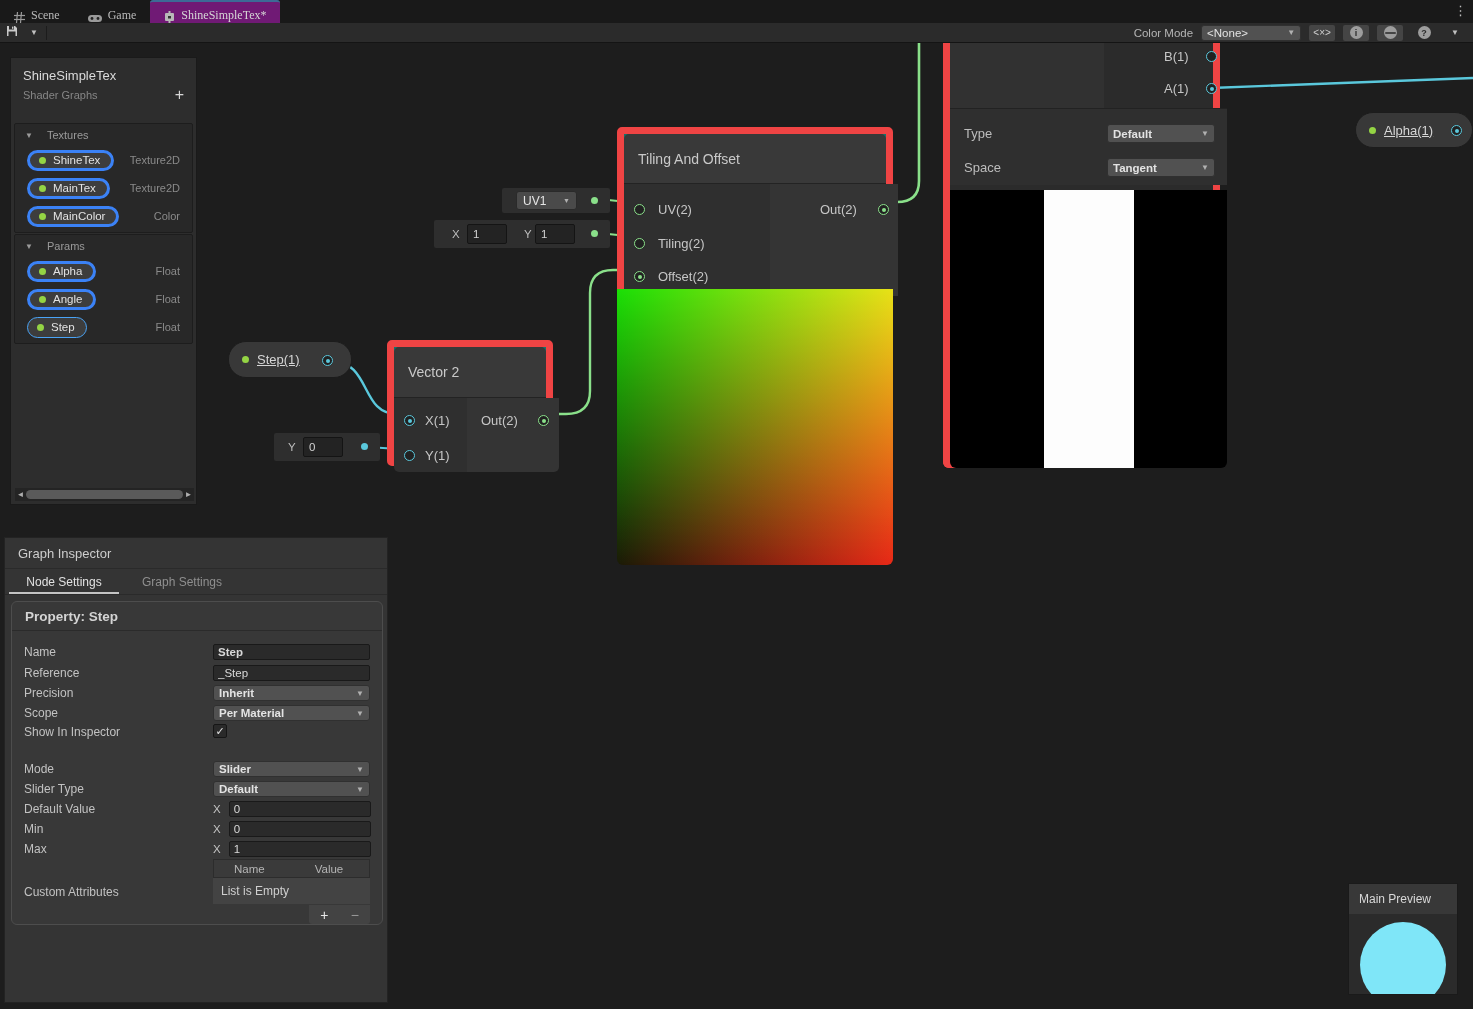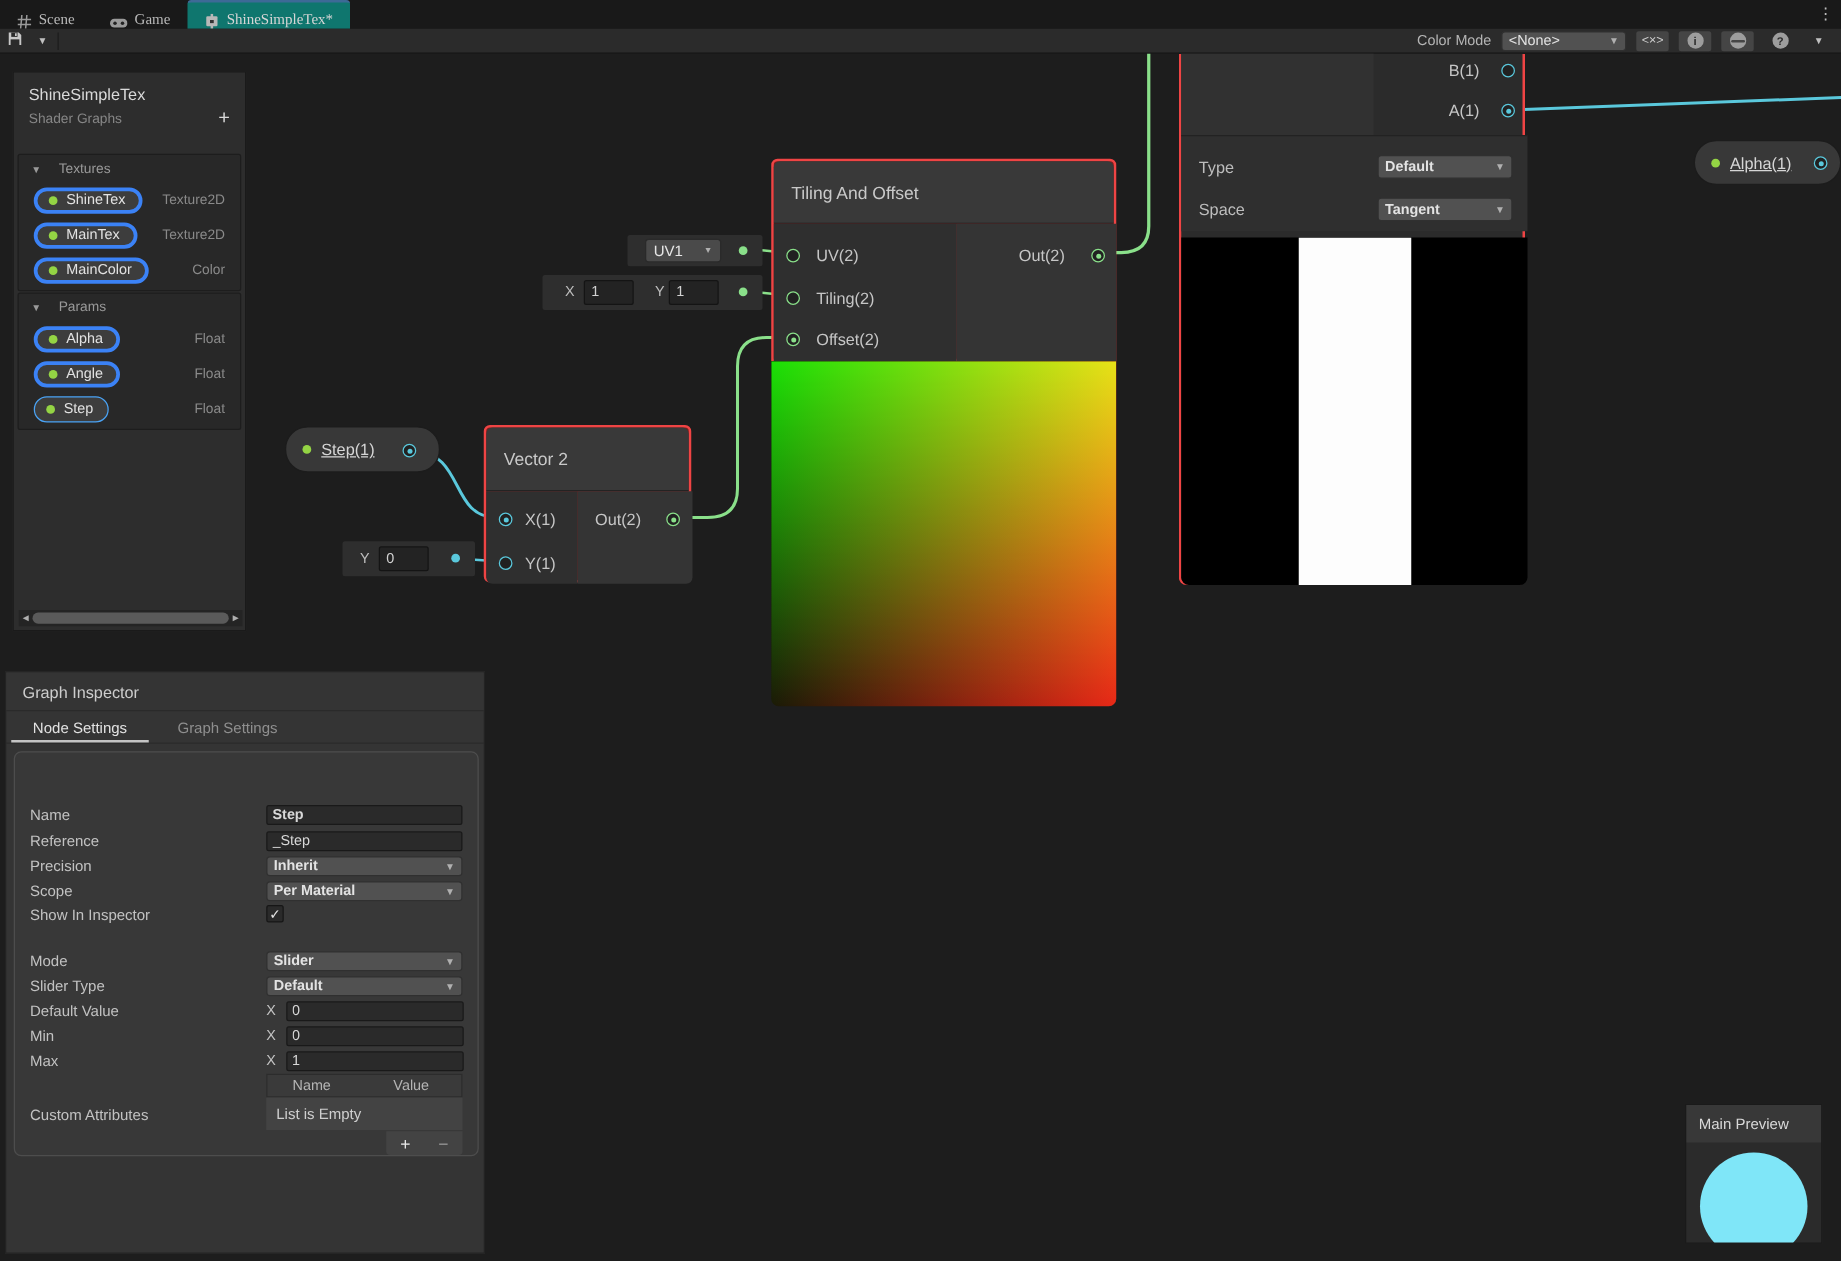--- a/index.html
+++ b/index.html
@@ -8,39 +8,39 @@
     position:relative; overflow:hidden;
     background:#1d1d1d;
     font-family:"Liberation Sans", sans-serif;
     color:#cfcfcf; font-size:12px;
     -webkit-font-smoothing:antialiased;
   }
   
   .tabbar { position:absolute; left:0; top:0; width:1473px; height:23px; background:#191919; display:flex; align-items:flex-end; }
   .tab { height:23px; display:flex; align-items:flex-end; gap:6px; padding:0 14px; color:#b9b9b9; font-size:12px;font-family:Liberation Serif, serif; }
   .tab .ticon { color:#9a9a9a; font-size:12px; display:flex; align-items:center; }
-  .tab.active { background:#0f766e; color:#d6d6d6; border-top:2px solid #3d6a96; border-radius:3px 3px 0 0;margin-top:38px; }
+  .tab.active { background:#701a75; color:#d6d6d6; border-top:2px solid #3d6a96; border-radius:3px 3px 0 0;margin-top:38px; }
   .tab-ellipsis { position:absolute; right:6px; top:3px; color:#bdbdbd; font-size:13px; letter-spacing:0; }
   
   .toolbar { position:absolute; left:0; top:23px; width:1473px; height:20px; background:#2b2b2b; border-bottom:1px solid #141414; display:flex; align-items:center; }
   .tb-btn { height:20px; display:flex; align-items:center; justify-content:center; padding:0 6px; color:#c8c8c8; }
   .tb-sep { width:1px; height:14px; background:#1c1c1c; margin:0 2px; }
   .tb-right { margin-left:auto; display:flex; align-items:center; gap:8px; padding-right:8px; }
   .tb-label { color:#b5b5b5; font-size:11.5px; }
   .dropdown { background:#515151; border:1px solid #303030; border-radius:3px; height:16px; display:flex; align-items:center; justify-content:space-between; padding:0 5px; color:#e3e3e3; font-size:11.5px; }
   .dropdown .arrow { color:#b0b0b0; font-size:8px; margin-left:8px; }
   .cm-dd { width:100px; }
   .icon-btn { width:26px; height:16px; background:#454545; border-radius:2px; display:flex; align-items:center; justify-content:center; color:#cfcfcf; font-size:10px; }
   .circle-ic { width:13px; height:13px; border-radius:50%; background:#9d9d9d; color:#2b2b2b; font-size:9px; font-weight:bold; display:flex; align-items:center; justify-content:center; }
   .sphere-ic { width:13px; height:13px; border-radius:50%; background:#9d9d9d; position:relative; }
   .sphere-ic::after { content:""; position:absolute; left:1px; right:1px; top:6px; height:2px; background:#454545; border-radius:2px; }
   
   svg.wires { position:absolute; left:0; top:0; z-index:2; pointer-events:none; }
   
-  .node { position:absolute; z-index:3; background:#7f1d1d; border:2px solid #ef4444; border-radius:5px; }
+  .node { position:absolute; z-index:3; background:#0f766e; border:7px solid #ef4444; border-radius:5px; }
   .node-title { background:#393939; border-bottom:1px solid #232323; border-radius:5px 5px 0 0; display:flex; align-items:center; padding-left:14px; font-size:14px; color:#c9c9c9; }
   .port { position:absolute; width:11px; height:11px; border-radius:50%; border:1.6px solid; background:#212121; display:flex; align-items:center; justify-content:center; z-index:4; }
   .port.cyan { border-color:#5ac8dc; } .port.green { border-color:#8ae08a; }
   .port .pdot { width:4px; height:4px; border-radius:50%; }
   .port.cyan .pdot { background:#5ac8dc; } .port.green .pdot { background:#8ae08a; }
   .port-label { position:absolute; font-size:13px; color:#c6c6c6; }
   .pill-node { position:absolute; z-index:3; background:#383838; border:1px solid #1c1c1c; border-radius:18px; display:flex; align-items:center; padding-left:13px; gap:8px; font-size:13px; color:#d6d6d6;text-decoration:underline; }
   .gdot { width:7px; height:7px; border-radius:50%; background:#94d444; }
   .inline-widget { position:absolute; z-index:3; background:#2e2e2e; border-radius:2px; display:flex; align-items:center; }
   .mini-input { background:#232323; border:1px solid #141414; border-radius:2px; height:20px; width:40px; color:#d2d2d2; font-size:11.5px; padding-left:5px; display:flex; align-items:center; }
@@ -355,20 +355,21 @@
   </div>
 </div>
 
 <div class="ginspector">
   <div class="gi-head">Graph Inspector</div>
   <div class="gi-tabs">
     <div class="gi-tab active">Node Settings</div>
     <div class="gi-tab">Graph Settings</div>
   </div>
   <div class="gi-box">
+    <div class="gi-box-title">Property: Step</div>
     <div class="gi-row" style="top:40px;">
       <span class="lab">Name</span>
       <div class="gi-ctrl"><input class="text-input" style="font-weight: bold;" value="Step"></div>
     </div>
     <div class="gi-row" style="top:61px;">
       <span class="lab">Reference</span>
       <div class="gi-ctrl"><input class="text-input" value="_Step" style=""></div>
     </div>
     <div class="gi-row" style="top:81px;">
       <span class="lab">Precision</span>

